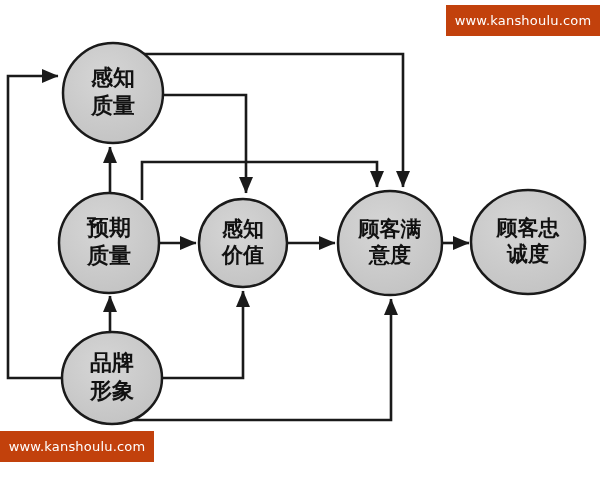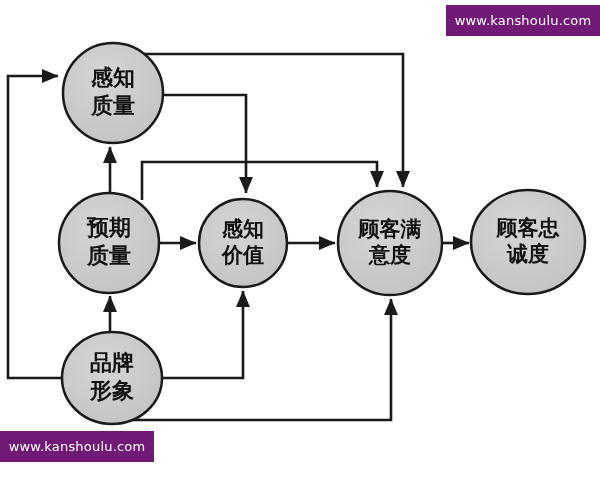--- a/index.html
+++ b/index.html
@@ -26,21 +26,21 @@
   }
   .node-label {
     font-family: "DejaVu Sans", "Liberation Sans", sans-serif;
     font-weight: bold;
     fill: #111111;
     text-anchor: middle;
     dominant-baseline: middle;
   }
   .watermark {
     position: absolute;
-    background: #701a75;
+    background: #c2410c;
     color: #ffffff;
     font-family: "DejaVu Sans", "Liberation Sans", sans-serif;
     font-size: 13px;
     letter-spacing: 0.2px;
     display: flex;
     align-items: center;
     justify-content: center;
     white-space: nowrap;
   }
   #watermark-top {

